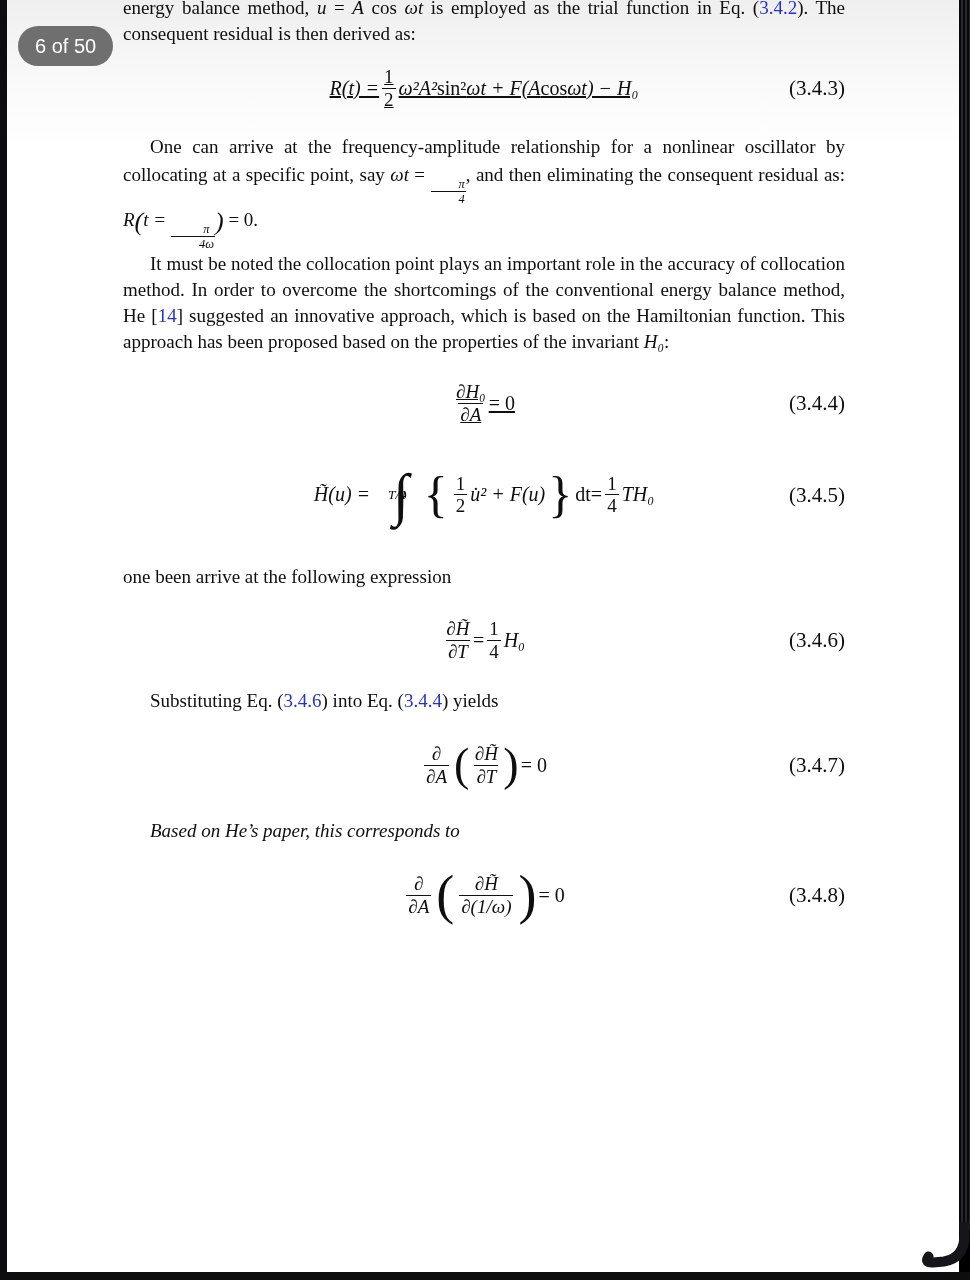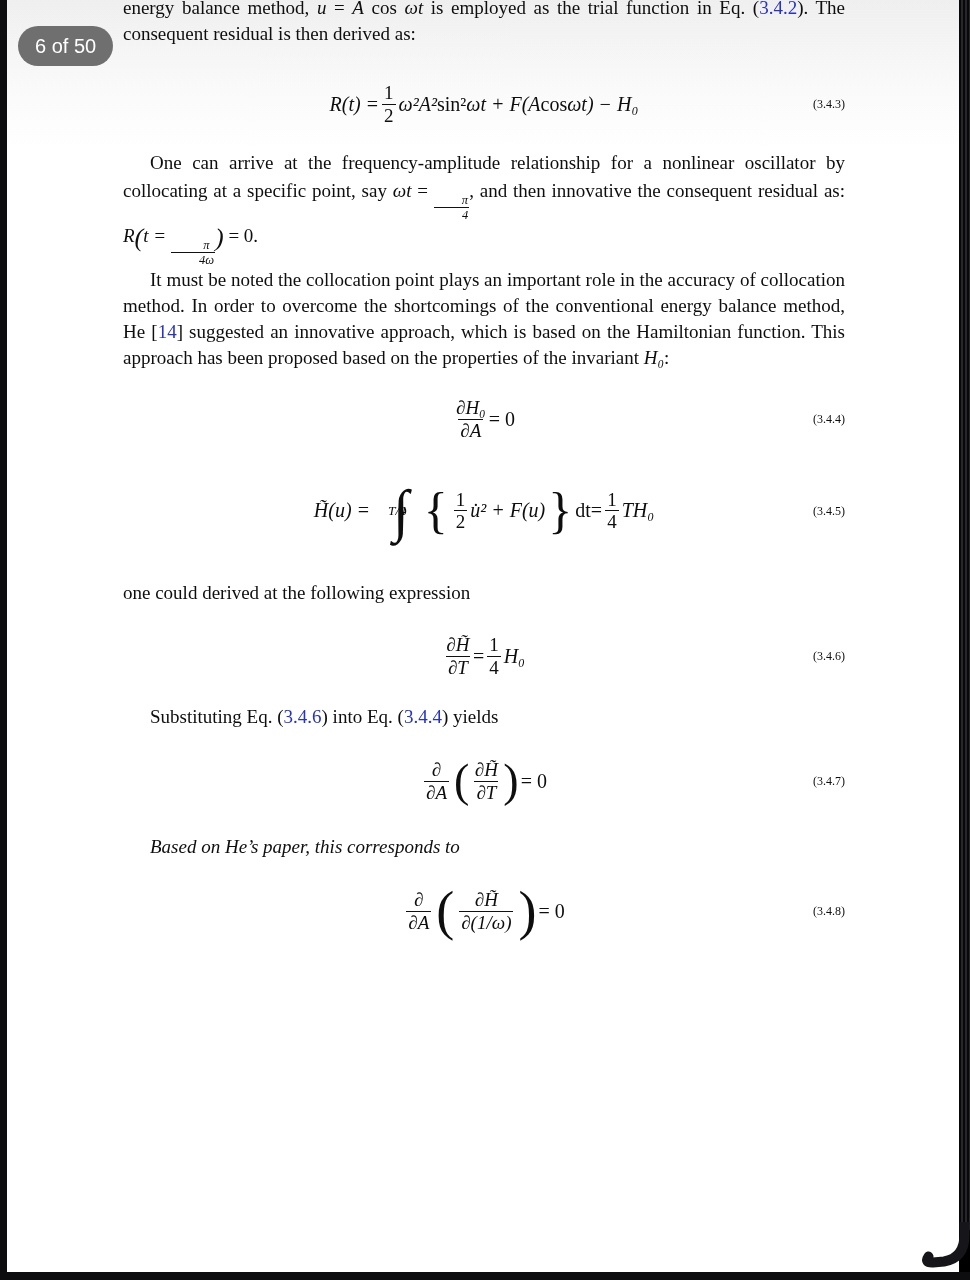--- a/index.html
+++ b/index.html
@@ -47,25 +47,25 @@
   
   .ifrac{
     display:inline-flex;flex-direction:column;align-items:center;
     font-size:12.5px;line-height:1.12;vertical-align:-7px;font-style:italic;
   }
   .ifrac .den{border-top:1px solid #111;padding:0 1px;}
   .bigp{font-size:26px;vertical-align:-4px;font-style:italic;}
   
   .eqrow{position:relative;display:flex;justify-content:center;align-items:center;}
   .eq{display:inline-flex;align-items:center;font-size:20px;}
-  .eqlabel{position:absolute;right:0;top:50%;transform:translateY(-50%);font-size:12px;color:#0e0e0e;}
+  .eqlabel{position:absolute;right:0;top:50%;transform:translateY(-50%);font-size:21px;color:#0e0e0e;}
   .frac{display:inline-flex;flex-direction:column;align-items:center;line-height:1.12;font-size:19px;margin:0 3px;text-align:center;}
   .frac .den{border-top:1.4px solid #111;padding:0 2px;}
-  .e1{margin-top:28px;height:58px;}
-  .e2{margin-top:20px;height:56px;}
+  .e1{margin-top:12px;height:58px;text-decoration:underline;}
+  .e2{margin-top:20px;height:56px;text-decoration:underline;}
   .e3{margin-top:16px;height:96px;}
   .e4{margin-top:19px;height:62px;}
   .e5{margin-top:19px;height:64px;}
   .e6{margin-top:15px;height:72px;}
   .brace{font-size:50px;line-height:.9;padding:0 3px;font-style:normal;}
   .paren-m{font-size:46px;line-height:.9;padding:0 2px;font-style:normal;font-weight:300;}
   .paren-l{font-size:54px;line-height:.9;padding:0 2px;font-style:normal;font-weight:300;}
   .intwrap{display:inline-flex;flex-direction:row;align-items:center;line-height:1;margin:0 5px;}
   .int-sup{font-size:13.5px;font-style:italic;transform:translateX(13px);}
   .int-glyph{font-size:58px;line-height:.82;font-style:normal;}
@@ -93,21 +93,21 @@
           <span class="it">ωt + F(A </span>
           <span>cos </span>
           <span class="it">ωt) − H₀</span>
         </span>
       <span class="eqlabel">(3.4.3)</span>
     </div>
 
     <p class="p2 indent"><span>One can arrive at the frequency-amplitude relationship for a nonlinear oscillator by collocating at a specific point, say </span><span class="it">ωt</span><span> = </span><span class="ifrac">
           <span class="num">π</span>
           <span class="den">4</span>
-        </span><span>, and then innovative the consequent residual as: </span><span class="it">R</span><span class="bigp">(</span><span class="it">t = </span><span class="ifrac">
+        </span><span>, and then eliminating the consequent residual as: </span><span class="it">R</span><span class="bigp">(</span><span class="it">t = </span><span class="ifrac">
           <span class="num">π</span>
           <span class="den">4ω</span>
         </span><span class="bigp">)</span><span> = 0.</span></p>
 
     <p class="p3 indent"><span>It must be noted the collocation point plays an important role in the accuracy of collocation method. In order to overcome the shortcomings of the conventional energy balance method, He [</span><span class="ref">14</span><span>] suggested an innovative approach, which is based on the Hamiltonian function. This approach has been proposed based on the properties of the invariant </span><span class="it">H₀</span><span>:</span></p>
 
     <div class="eqrow e2">
       <span class="eq">
           <span class="frac it">
             <span class="num">∂H₀</span>
@@ -138,21 +138,21 @@
           <span> = </span>
           <span class="frac">
             <span class="num">1</span>
             <span class="den">4</span>
           </span>
           <span class="it">TH₀</span>
         </span>
       <span class="eqlabel">(3.4.5)</span>
     </div>
 
-    <p class="p5"><span>one could derived at the following expression</span></p>
+    <p class="p5"><span>one been arrive at the following expression</span></p>
 
     <div class="eqrow e4">
       <span class="eq">
           <span class="frac it">
             <span class="num">∂H̃</span>
             <span class="den">∂T</span>
           </span>
           <span> = </span>
           <span class="frac">
             <span class="num">1</span>

